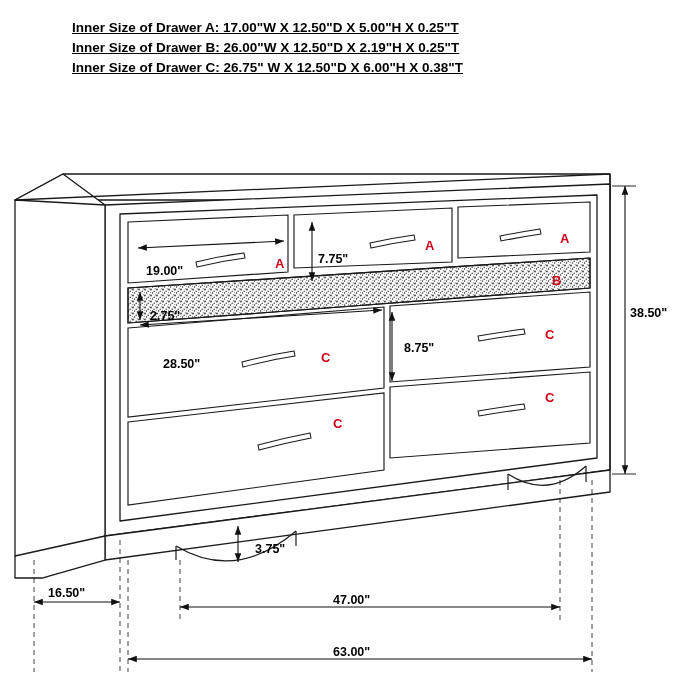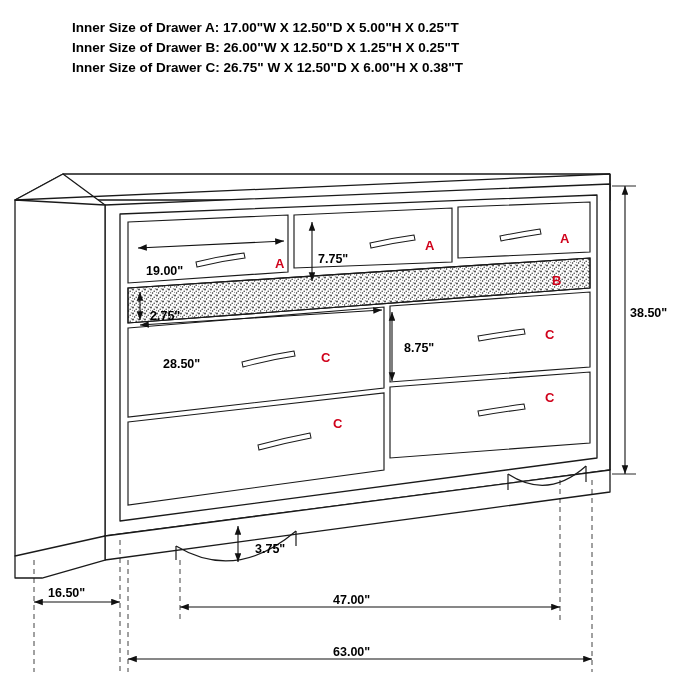--- a/index.html
+++ b/index.html
@@ -13,20 +13,21 @@
     height: 700px;
     background: #ffffff;
     font-family: "Liberation Sans", sans-serif;
     overflow: hidden;
   }
   .spec-block {
     position: absolute;
     left: 72px;
     top: 18px;
     width: 600px;
+    text-decoration: underline;
   }
   .spec-line {
     font-size: 13.5px;
     font-weight: bold;
     color: #000000;
     line-height: 20px;
     white-space: nowrap;
   }
   svg.figure {
     position: absolute;
@@ -50,21 +51,21 @@
     white-space: nowrap;
   }
 </style>
 </head>
 <body>
 
 <div id="root">
 
   <div class="spec-block">
     <div class="spec-line">Inner Size of Drawer A: 17.00"W X 12.50"D X 5.00"H X 0.25"T</div>
-    <div class="spec-line">Inner Size of Drawer B: 26.00"W X 12.50"D X 1.25"H X 0.25"T</div>
+    <div class="spec-line">Inner Size of Drawer B: 26.00"W X 12.50"D X 2.19"H X 0.25"T</div>
     <div class="spec-line">Inner Size of Drawer C: 26.75" W X 12.50"D X 6.00"H X 0.38"T</div>
   </div>
 
   <svg class="figure" viewBox="0 0 700 700">
     <defs>
       <marker id="arrowEnd" markerWidth="9" markerHeight="9" refX="8" refY="3" orient="auto">
         <path d="M0,0 L8,3 L0,6 z" fill="#111111"></path>
       </marker>
       <marker id="arrowStart" markerWidth="9" markerHeight="9" refX="0" refY="3" orient="auto">
         <path d="M8,0 L0,3 L8,6 z" fill="#111111"></path>

